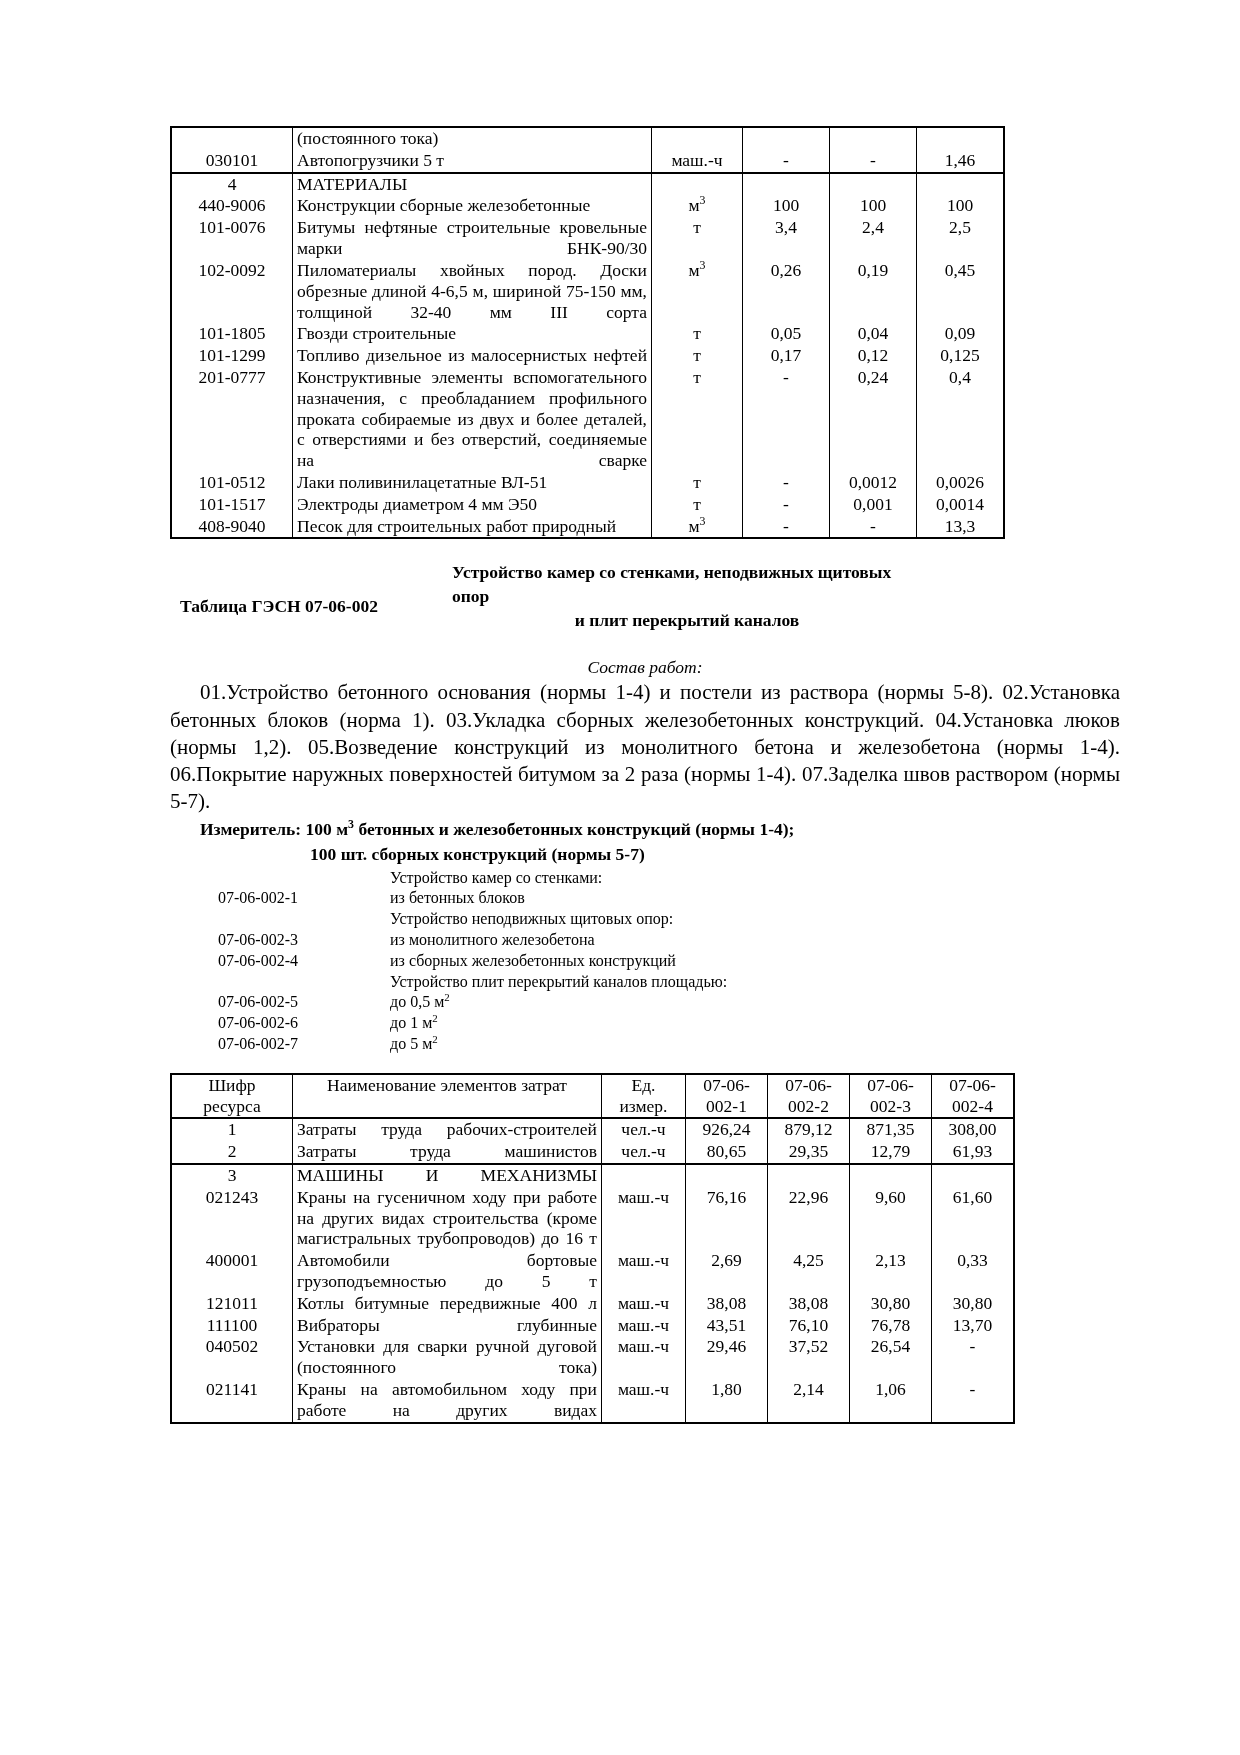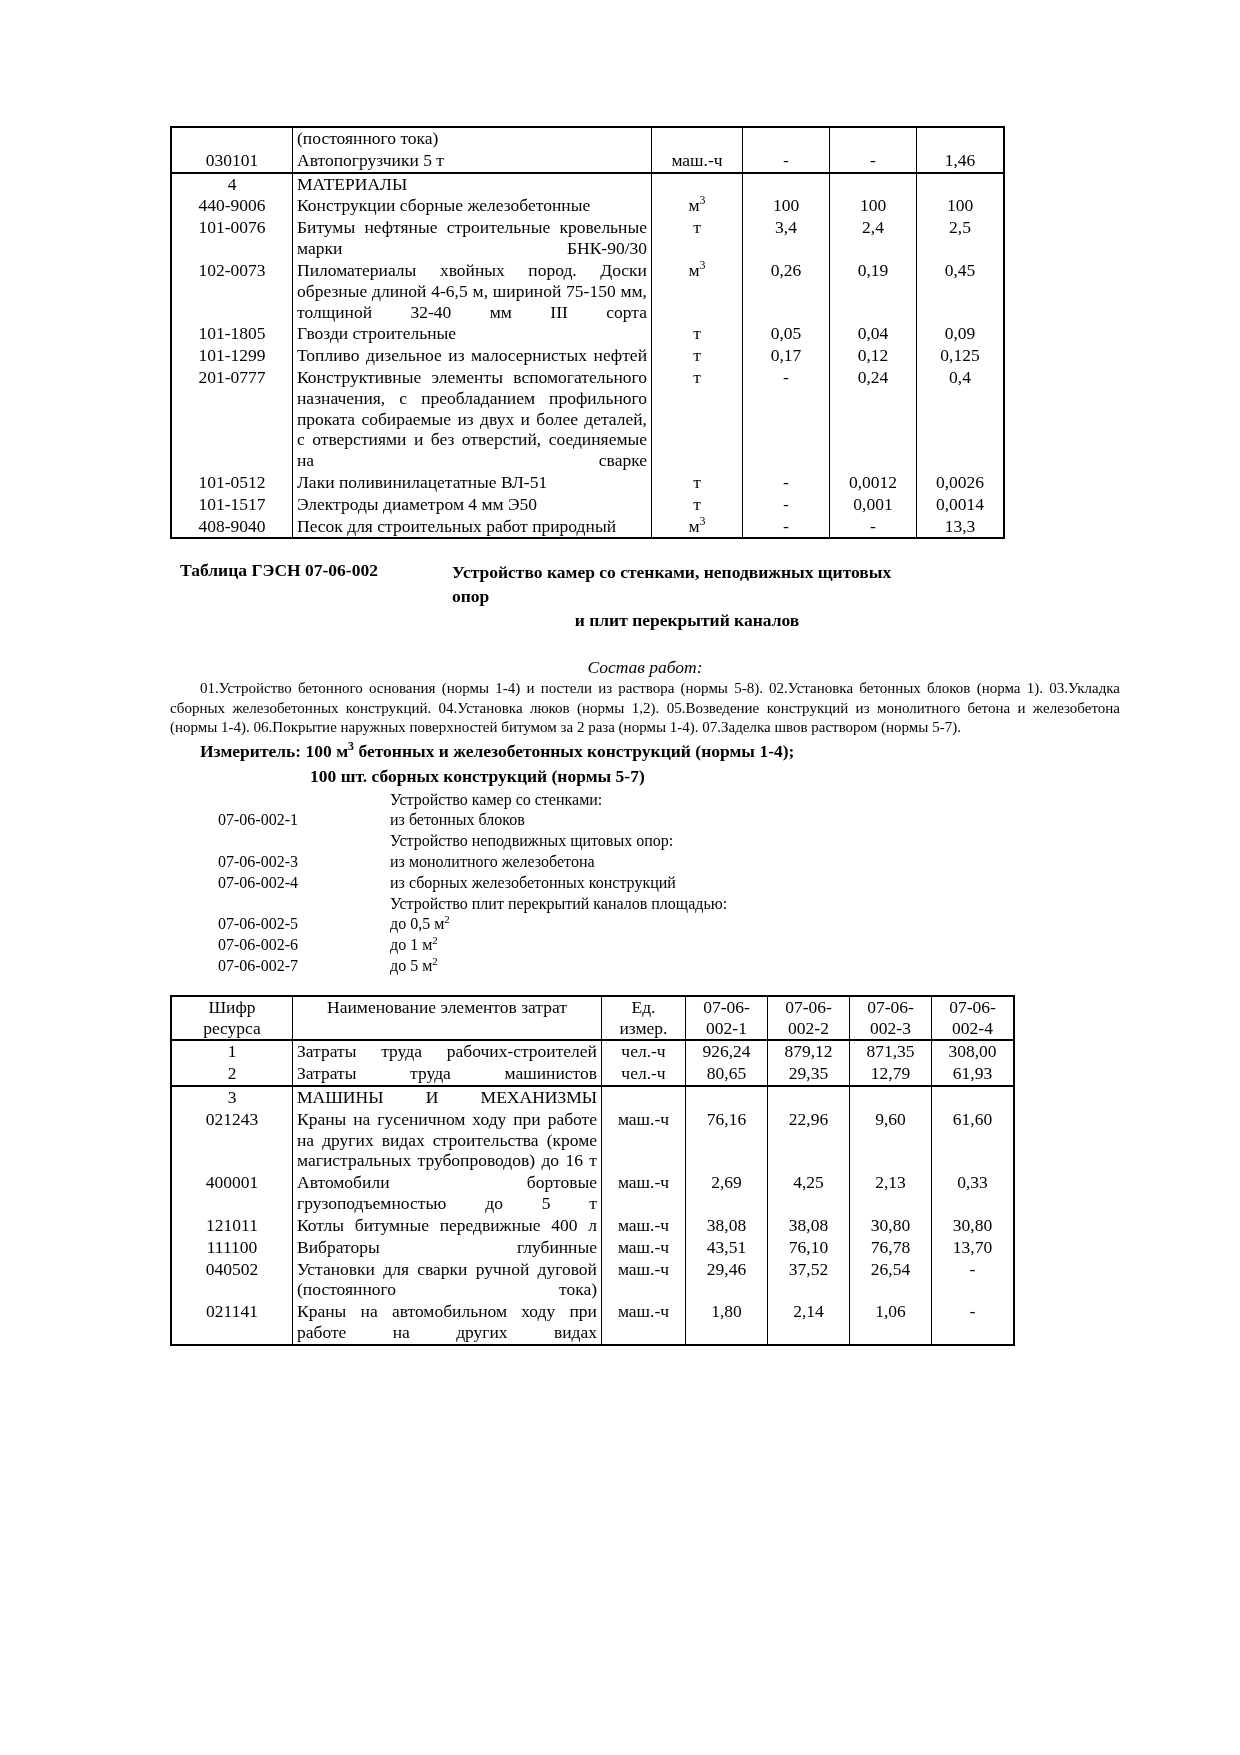--- a/index.html
+++ b/index.html
@@ -53,34 +53,34 @@
 
   sup { font-size: 0.68em; vertical-align: super; line-height: 0; }
 
   
   .tbl-title {
     margin-top: 22px;
     display: flex;
     font-weight: bold;
     font-size: 17.5px;
   }
-  .tbl-title-label { width: 272px; flex: none; padding-left: 10px; }
+  .tbl-title-label { width: 272px; flex: none; padding-left: 10px; margin-top: 36px; }
   .tbl-title-text { width: 470px; line-height: 1.35; }
 
   .sostav {
     text-align: center;
     font-style: italic;
     margin-top: 26px;
     margin-bottom: 2px;
     font-size: 17.5px;
   }
   .sostav-body {
     text-align: justify;
     text-align-last: left;
-    font-size: 15px;
+    font-size: 21px;
     line-height: 1.30;
     text-indent: 30px;
   }
   .izmer {
     font-weight: bold;
     margin-top: 2px;
     padding-left: 30px;
     line-height: 1.34;
     font-size: 17.5px;
   }
@@ -140,21 +140,21 @@
       </tr>
       <tr>
         <td class="c-code noborder-top noborder-bottom">101-0076</td>
         <td class="c-name noborder-top noborder-bottom">Битумы нефтяные строительные кровельные марки БНК-90/30</td>
         <td class="c-unit noborder-top noborder-bottom">т</td>
         <td class="c-v noborder-top noborder-bottom">3,4</td>
         <td class="c-v noborder-top noborder-bottom">2,4</td>
         <td class="c-v noborder-top noborder-bottom">2,5</td>
       </tr>
       <tr>
-        <td class="c-code noborder-top noborder-bottom">102-0073</td>
+        <td class="c-code noborder-top noborder-bottom">102-0092</td>
         <td class="c-name noborder-top noborder-bottom">Пиломатериалы хвойных пород. Доски обрезные длиной 4-6,5 м, шириной 75-150 мм, толщиной 32-40 мм III сорта</td>
         <td class="c-unit noborder-top noborder-bottom"><span>м</span><sup>3</sup></td>
         <td class="c-v noborder-top noborder-bottom">0,26</td>
         <td class="c-v noborder-top noborder-bottom">0,19</td>
         <td class="c-v noborder-top noborder-bottom">0,45</td>
       </tr>
       <tr>
         <td class="c-code noborder-top noborder-bottom">101-1805</td>
         <td class="c-name name-nojust noborder-top noborder-bottom">Гвозди строительные</td>
         <td class="c-unit noborder-top noborder-bottom">т</td>

